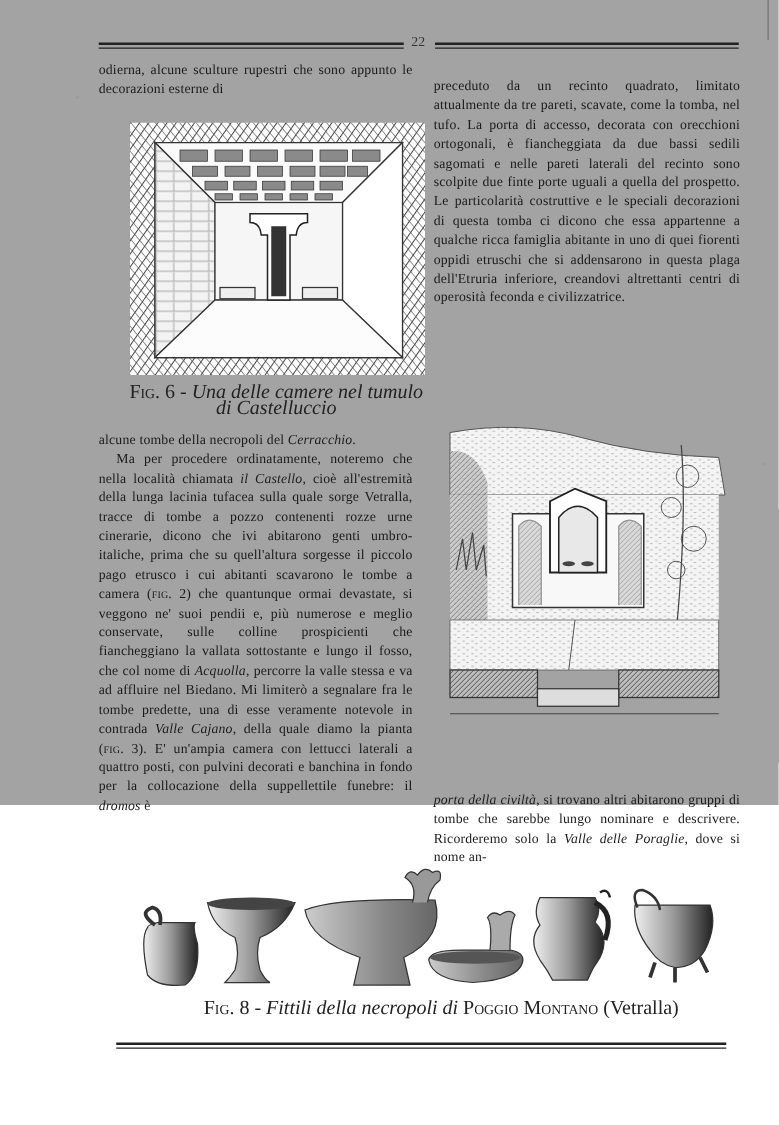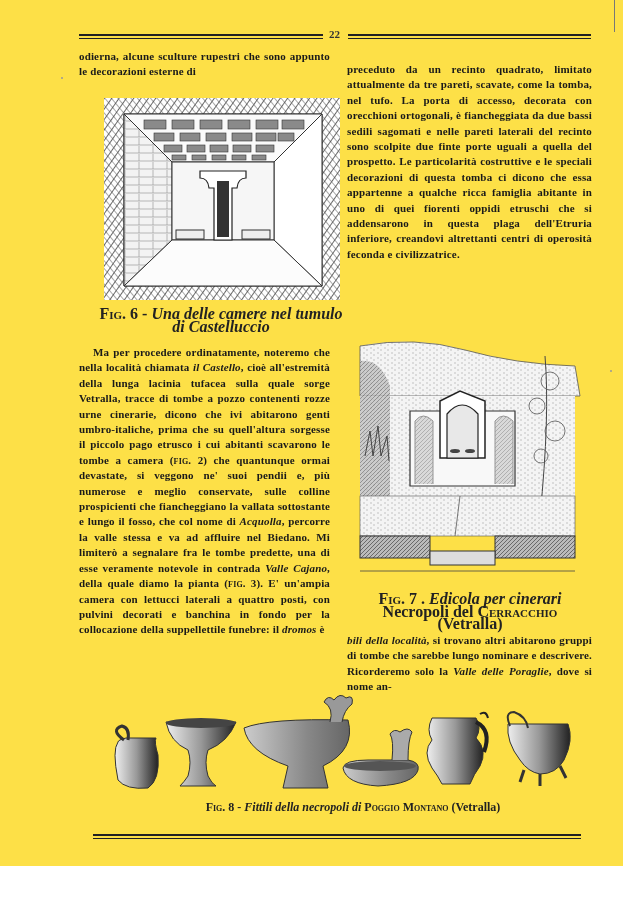--- a/index.html
+++ b/index.html
@@ -1,18 +1,18 @@
 <!DOCTYPE html>
 <html><head>
 <meta charset="utf-8">
 <style>
   html, body { margin: 0; padding: 0; background: #fff; }
   body { width: 623px; height: 900px; position: relative; overflow: hidden;
          font-family: "DejaVu Serif", "Liberation Serif", serif; color: #1a1a1a; }
-  .page { position: absolute; left: 0; top: 0; width: 623px; height: 866px; background: #fde047; font-weight: bold; }
+  .page { position: absolute; left: 0; top: 0; width: 623px; height: 644px; background: #a3a3a3; }
   .rule { position: absolute; height: 5px; border-top: 2px solid #222; border-bottom: 1px solid #222; box-sizing: border-box; }
   .pgnum { position: absolute; top: 28px; left: 329px; font-size: 11px; color: #333; font-family: "Liberation Serif", serif; }
   .col { position: absolute; font-size: 11px; line-height: 15.4px; text-align: justify; font-family: "Liberation Serif", serif; letter-spacing: 0.15px; }
   .col p { margin: 0; }
   .col p.ind { text-indent: 14px; }
   .it { font-style: italic; }
   .sc { font-variant: small-caps; }
   .caption { position: absolute; text-align: center; font-size: 16px; line-height: 12.5px; font-family: "Liberation Serif", serif; color: #222; }
   .fig { position: absolute; }
   .edge-line { position: absolute; left: 614px; top: 0; width: 1px; height: 32px; background: #777; }
@@ -92,20 +92,21 @@
 
       <rect x="72" y="132" width="28" height="9" fill="#eee" stroke="#333"></rect>
       <rect x="138" y="132" width="28" height="9" fill="#eee" stroke="#333"></rect>
     </svg>
   </div>
   <div class="caption" style="left:96px; top:308px; width:250px;">
     <span class="sc">Fig. 6</span><span> - </span><span class="it">Una delle camere nel tumulo di Castelluccio</span>
   </div>
 
   <div class="col" style="left:79px; top:345px; width:251px;">
+    <p><span>alcune tombe della necropoli del </span><span class="it">Cerracchio</span><span>.</span></p>
     <p class="ind" id="lcb-p2"><span>Ma per procedere ordinatamente, noteremo che nella località chiamata </span><span class="it">il Castello</span><span>, cioè all'estremità della lunga lacinia tufacea sulla quale sorge Vetralla, tracce di tombe a pozzo contenenti rozze urne cinerarie, dicono che ivi abitarono genti umbro-italiche, prima che su quell'altura sorgesse il piccolo pago etrusco i cui abitanti scavarono le tombe a camera (</span><span class="sc">fig. 2</span><span>) che quantunque ormai devastate, si veggono ne' suoi pendii e, più numerose e meglio conservate, sulle colline prospicienti che fiancheggiano la vallata sottostante e lungo il fosso, che col nome di </span><span class="it">Acquolla</span><span>, percorre la valle stessa e va ad affluire nel Biedano. Mi limiterò a segnalare fra le tombe predette, una di esse veramente notevole in contrada </span><span class="it">Valle Cajano</span><span>, della quale diamo la pianta (</span><span class="sc">fig. 3</span><span>). E' un'ampia camera con lettucci laterali a quattro posti, con pulvini decorati e banchina in fondo per la collocazione della suppellettile funebre: il </span><span class="it">dromos</span><span> è</span></p>
   </div>
 
   <div class="col" style="left:347px; top:62px; width:245px;">
     <p>preceduto da un recinto quadrato, limitato attualmente da tre pareti, scavate, come la tomba, nel tufo. La porta di accesso, decorata con orecchioni ortogonali, è fiancheggiata da due bassi sedili sagomati e nelle pareti laterali del recinto sono scolpite due finte porte uguali a quella del prospetto. Le particolarità costruttive e le speciali decorazioni di questa tomba ci dicono che essa appartenne a qualche ricca famiglia abitante in uno di quei fiorenti oppidi etruschi che si addensarono in questa plaga dell'Etruria inferiore, creandovi altrettanti centri di operosità feconda e civilizzatrice.</p>
   </div>
 
   <div class="fig" style="left:355px; top:336px; width:230px; height:254px;">
     <svg width="230" height="254" viewBox="0 0 230 254">
       <defs>
@@ -141,27 +142,23 @@
       <path d="M10 120 l5 -25 l3 25 l5 -30 l3 30 l6 -20 l2 25" stroke="#444" fill="none" stroke-width="1"></path>
 
       <rect x="5" y="160" width="215" height="40" fill="url(#stip)" stroke="#555" stroke-width="0.6"></rect>
       <path d="M105 160 L100 200" stroke="#555" stroke-width="0.8"></path>
       <rect x="5" y="200" width="70" height="22" fill="url(#dark)" stroke="#333"></rect>
       <rect x="140" y="200" width="80" height="22" fill="url(#dark)" stroke="#333"></rect>
       <rect x="75" y="215" width="65" height="14" fill="#ddd" stroke="#333"></rect>
       <path d="M5 235 H220" stroke="#444" stroke-width="0.8"></path>
     </svg>
   </div>
-  <div class="caption" style="left:355px; top:593px; width:230px;">
-    <div><span class="sc">Fig. 7</span><span> . </span><span class="it">Edicola per cinerari</span></div>
-    <div><span>Necropoli del </span><span class="sc">Cerracchio</span><span> (Vetralla)</span></div>
-  </div>
 
   <div class="col" style="left:347px; top:633px; width:245px;">
-    <p><span class="it">bili della località</span><span>, si trovano altri abitarono gruppi di tombe che sarebbe lungo nominare e descrivere. Ricorderemo solo la </span><span class="it">Valle delle Poraglie</span><span>, dove si nome an-</span></p>
+    <p><span class="it">porta della civiltà</span><span>, si trovano altri abitarono gruppi di tombe che sarebbe lungo nominare e descrivere. Ricorderemo solo la </span><span class="it">Valle delle Poraglie</span><span>, dove si nome an-</span></p>
   </div>
 
   <div class="fig" style="left:108px; top:690px; width:490px; height:100px;">
     <svg width="490" height="100" viewBox="0 0 490 100">
       <defs>
         <linearGradient id="pot" x1="0" x2="1">
           <stop offset="0" stop-color="#eee"></stop>
             <stop offset="0.5" stop-color="#999"></stop>
             <stop offset="1" stop-color="#222"></stop>
         </linearGradient>
@@ -193,21 +190,21 @@
         <path d="M368 32 Q384 40 376 62" fill="none" stroke="#222" stroke-width="4"></path>
         <path d="M372 24 Q378 20 380 28" fill="none" stroke="#222" stroke-width="2"></path>
       </g>
       <g>
         <path d="M400 34 Q398 52 412 70 Q420 82 432 84 Q448 84 456 70 Q466 50 460 34 Z" fill="url(#pot)" stroke="#333"></path>
         <path d="M402 36 Q396 22 406 22 Q418 26 420 38" fill="none" stroke="#333" stroke-width="2"></path>
         <path d="M416 80 L412 92 M432 84 L432 96 M452 76 L458 88" stroke="#333" stroke-width="3"></path>
       </g>
     </svg>
   </div>
-  <div class="caption" style="left:108px; top:801px; width:490px; font-size:12px;">
+  <div class="caption" style="left:108px; top:801px; width:490px; font-size:16px;">
     <span class="sc">Fig. 8</span><span> - </span><span class="it">Fittili della necropoli di </span><span class="sc">Poggio Montano</span><span> (Vetralla)</span>
   </div>
 
   <div class="rule" style="left:93px; top:834px; width:488px;"></div>
 
   <div class="speck" style="left:61px; top:77px;"></div>
   <div class="speck" style="left:610px; top:370px;"></div>
 </div>
 
 </body></html>

